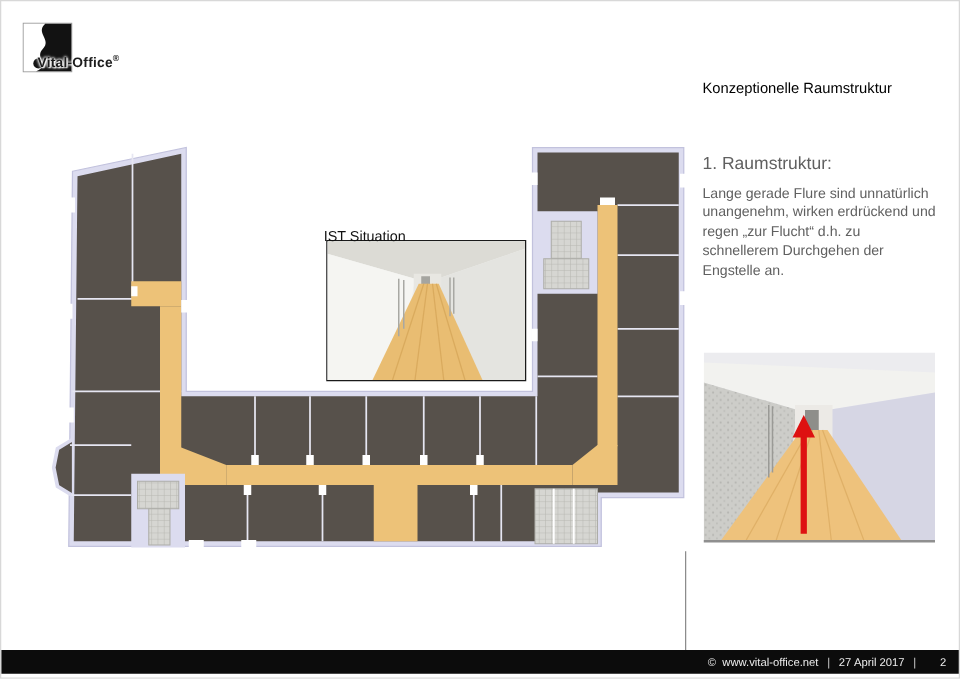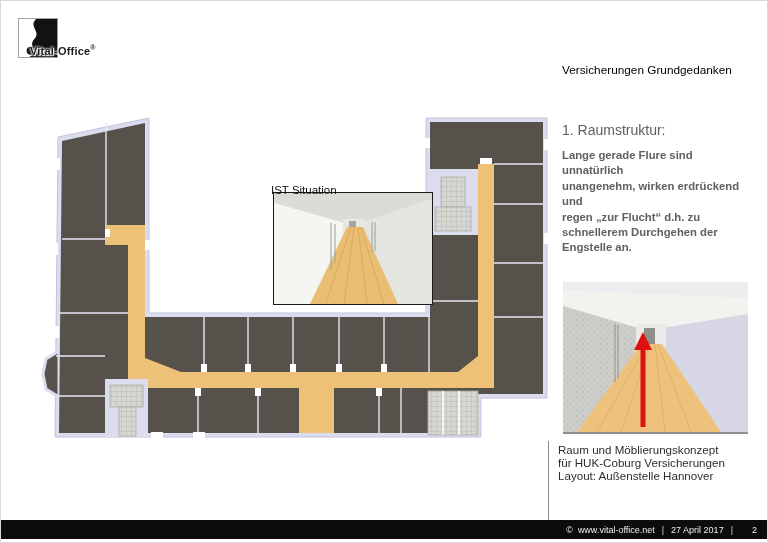--- a/index.html
+++ b/index.html
@@ -12,28 +12,28 @@
   .logo-box{position:absolute;left:17px;top:17px;width:40px;height:40px;}
   .logo-text{
     position:absolute;left:29px;top:43px;font-size:11px;font-weight:bold;color:#1c1c1c;
     text-shadow:0 0 2px #fff,0 0 2px #fff,0 0 3px #fff,1px 1px 1px #fff;
     letter-spacing:0.2px;white-space:nowrap;
   }
   .logo-text sup{font-size:7px;}
   
   .plan{position:absolute;left:40px;top:105px;width:512px;height:340px;}
   
-  .inset{position:absolute;left:272px;top:191px;width:158px;height:111px;border:1.5px solid #1a1a1a;}
+  .inset{position:absolute;left:260px;top:191px;width:158px;height:111px;border:1.5px solid #1a1a1a;}
   .inset-label{position:absolute;left:-3px;top:-9px;font-size:11.5px;color:#111;white-space:nowrap;}
   
   .heading{position:absolute;left:561px;top:62px;font-size:11.8px;line-height:15px;color:#000;}
   .subtitle{position:absolute;left:561px;top:121px;font-size:14px;color:#606060;}
   .paragraph{
     position:absolute;left:561px;top:147px;width:190px;font-size:11.3px;line-height:15.4px;
-    color:#606060;white-space:pre-line;font-weight:bold;
+    color:#606060;white-space:pre-line;
   }
   .photo2{position:absolute;left:562px;top:281px;width:185px;height:150px;border-bottom:2px solid #8f8f8f;}
   .vrule{position:absolute;left:547px;top:440px;width:1px;height:79px;background:#8c8c8c;}
   .caption{
     position:absolute;left:557px;top:442px;font-size:11.6px;line-height:13px;color:#2e2e2e;
     white-space:pre-line;
   }
   
   .footer{
     position:absolute;left:0;top:519px;width:768px;height:19px;background:#0c0c0c;
@@ -172,21 +172,21 @@
       <g stroke="#a8a8a3" stroke-width="1.2">
         <line x1="57" y1="30" x2="57" y2="76"></line>
         <line x1="61" y1="31" x2="61" y2="70"></line>
         <line x1="98" y1="29" x2="98" y2="60"></line>
         <line x1="101" y1="29" x2="101" y2="58"></line>
       </g>
     </svg>
   </div>
 
   <div class="heading">
-    <div>Versicherungen Grundgedanken</div>
+    <div>Konzeptionelle Raumstruktur</div>
   </div>
   <div class="subtitle">1. Raumstruktur:</div>
   <div class="paragraph">Lange gerade Flure sind unnatürlich
 unangenehm, wirken erdrückend und
 regen „zur Flucht“ d.h. zu
 schnellerem Durchgehen der
 Engstelle an.</div>
 
   <div class="photo2">
     <svg width="185" height="150" viewBox="0 0 185 150">
@@ -215,23 +215,20 @@
         <line x1="55" y1="43" x2="55" y2="96"></line>
       </g>
       <g>
         <line x1="80" y1="145" x2="80" y2="64" stroke="#de1111" stroke-width="5"></line>
         <polygon points="80,50 71,68 89,68" fill="#de1111"></polygon>
       </g>
     </svg>
   </div>
 
   <div class="vrule"></div>
-  <div class="caption">Raum und Möblierungskonzept
-für HUK-Coburg Versicherungen
-Layout: Außenstelle Hannover</div>
 
   <div class="footer">
     <span>©</span>
     <span style="margin-left:5px">www.vital-office.net</span>
     <span class="sep">|</span>
     <span>27 April 2017</span>
     <span class="sep">|</span>
     <span class="page-num">2</span>
   </div>
 

